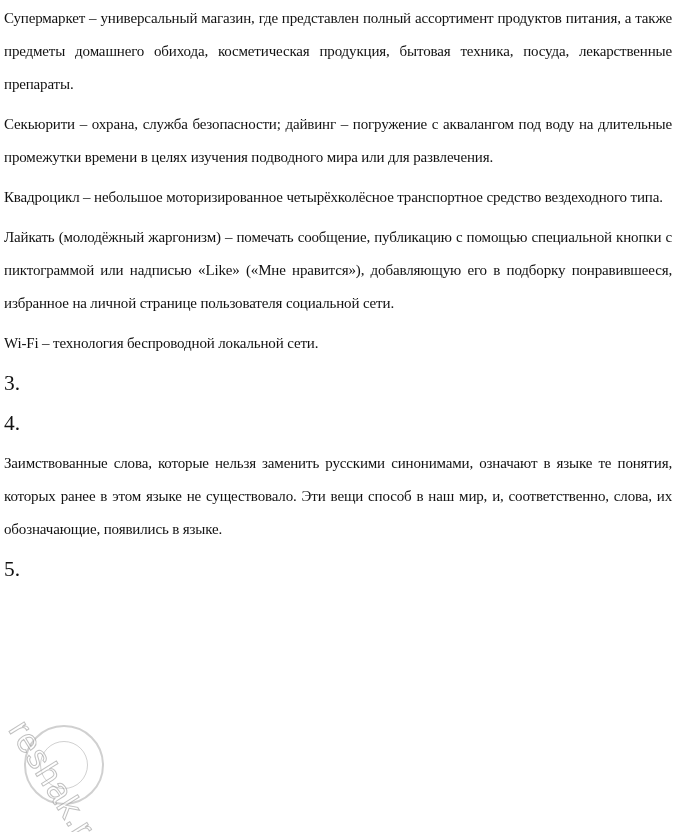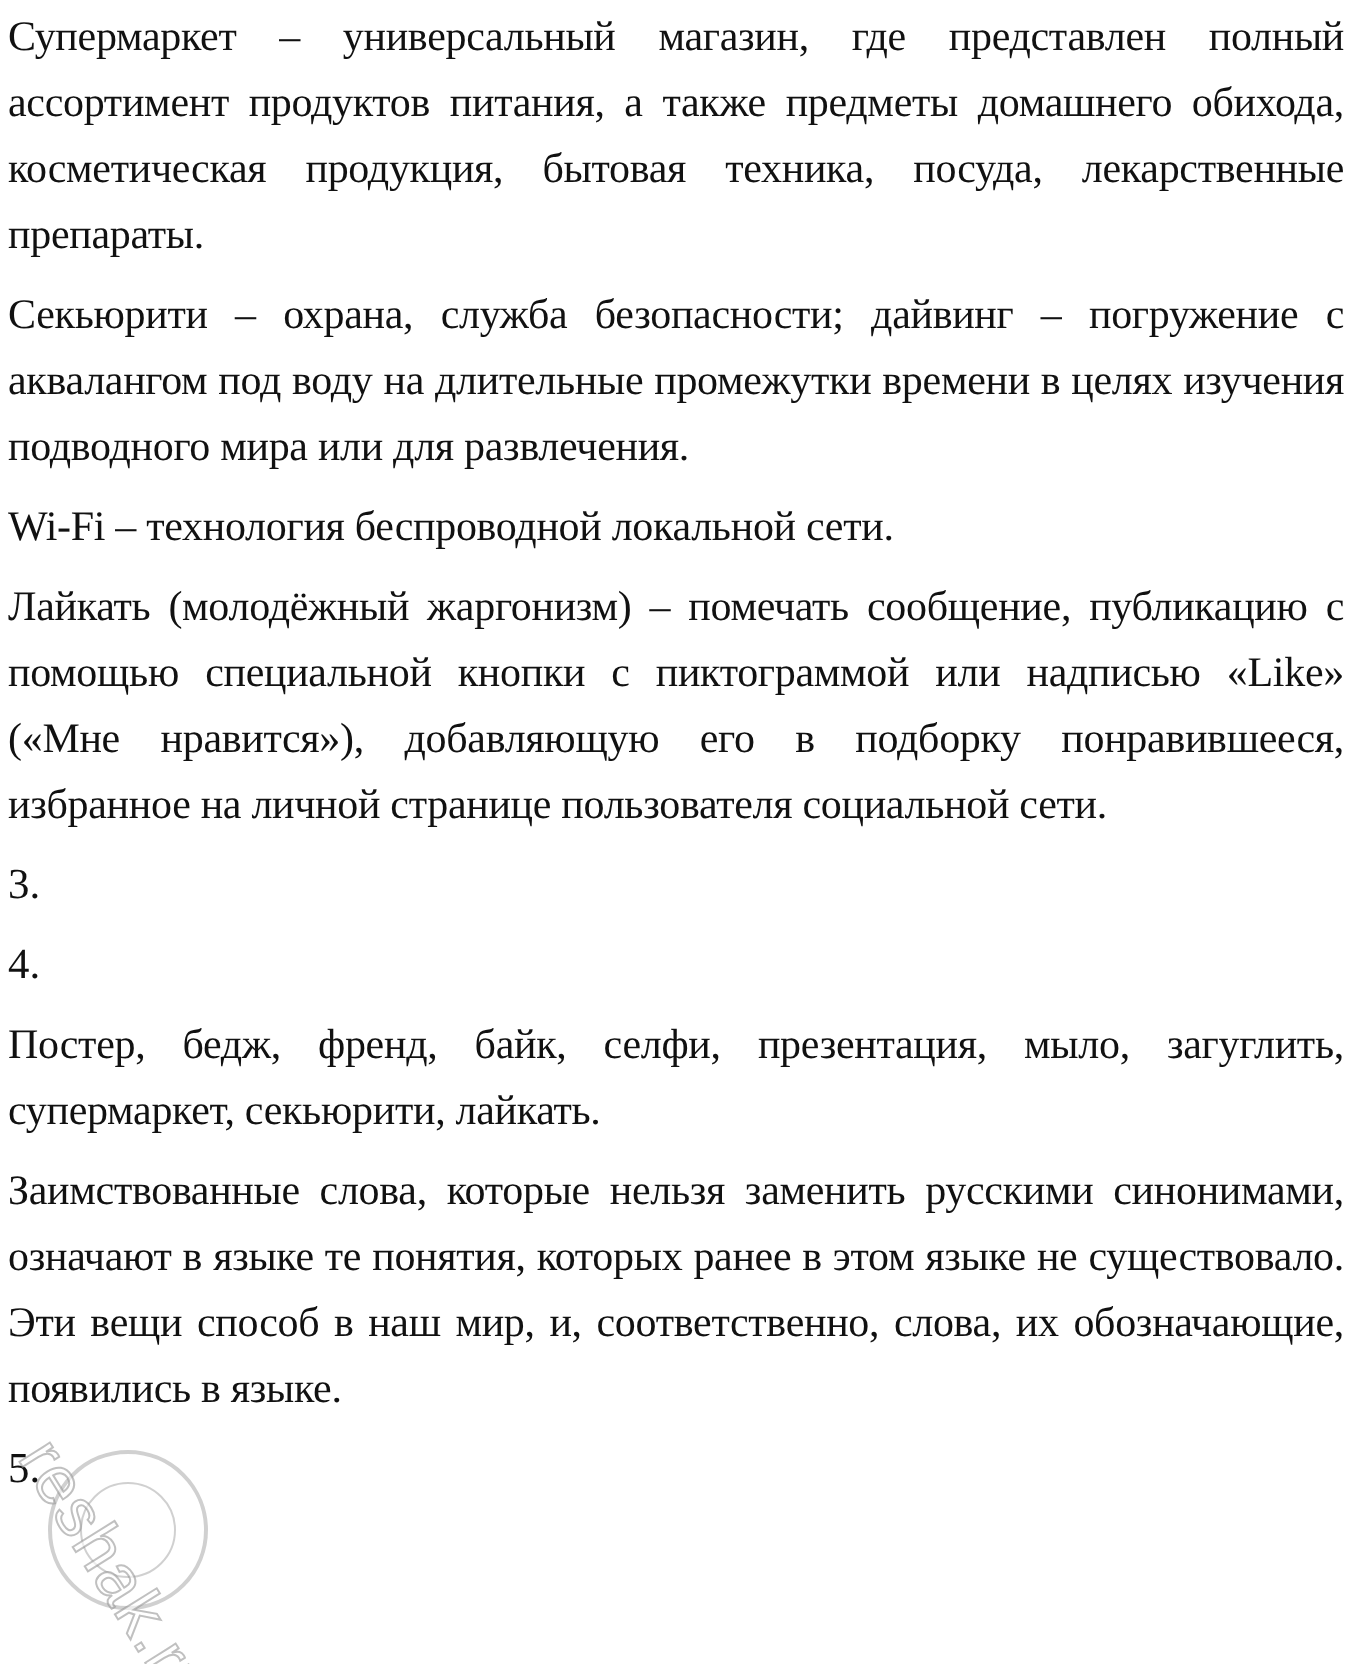--- a/index.html
+++ b/index.html
@@ -15,21 +15,21 @@
       font-family: "Liberation Serif", "DejaVu Serif", serif;
       color: #111111;
     }
     .doc {
       position: absolute;
       left: 4px;
       top: 0;
       width: 668px;
     }
     .para {
-      font-size: 21px;
+      font-size: 15px;
       line-height: 33px;
       text-align: justify;
       margin: 0 0 7px 0;
       letter-spacing: -0.15px;
     }
     .para-num {
       font-size: 21.4px;
       line-height: 33px;
       margin: 0 0 7px 0;
     }
@@ -75,27 +75,27 @@
       white-space: nowrap;
       letter-spacing: 1px;
     }
   </style>
 </head>
 <body>
 
 <div class="doc">
   <p class="para" id="p1">Супермаркет – универсальный магазин, где представлен полный ассортимент продуктов питания, а также предметы домашнего обихода, косметическая продукция, бытовая техника, посуда, лекарственные препараты.</p>
   <p class="para">Секьюрити – охрана, служба безопасности; дайвинг – погружение с аквалангом под воду на длительные промежутки времени в целях изучения подводного мира или для развлечения.</p>
+  <p class="para">Квадроцикл – небольшое моторизированное четырёхколёсное транспортное средство вездеходного типа.</p>
+  <p class="para">Лайкать (молодёжный жаргонизм) – помечать сообщение, публикацию с помощью специальной кнопки с пиктограммой или надписью «Like» («Мне нравится»), добавляющую его в подборку понравившееся, избранное на личной странице пользователя социальной сети.</p>
   <p class="para">Wi-Fi – технология беспроводной локальной сети.</p>
-  <p class="para">Лайкать (молодёжный жаргонизм) – помечать сообщение, публикацию с помощью специальной кнопки с пиктограммой или надписью «Like» («Мне нравится»), добавляющую его в подборку понравившееся, избранное на личной странице пользователя социальной сети.</p>
 
   <p class="para-num">3.</p>
 
   <p class="para-num">4.</p>
-  <p class="para">Постер, бедж, френд, байк, селфи, презентация, мыло, загуглить, супермаркет, секьюрити, лайкать.</p>
   <p class="para">Заимствованные слова, которые нельзя заменить русскими синонимами, означают в языке те понятия, которых ранее в этом языке не существовало. Эти вещи способ в наш мир, и, соответственно, слова, их обозначающие, появились в языке.</p>
 
   <p class="para-num">5.</p>
 
 </div>
 
 <div class="watermark">
   <div class="wm-circle">
     <div class="wm-circle-inner"></div>
   </div>

